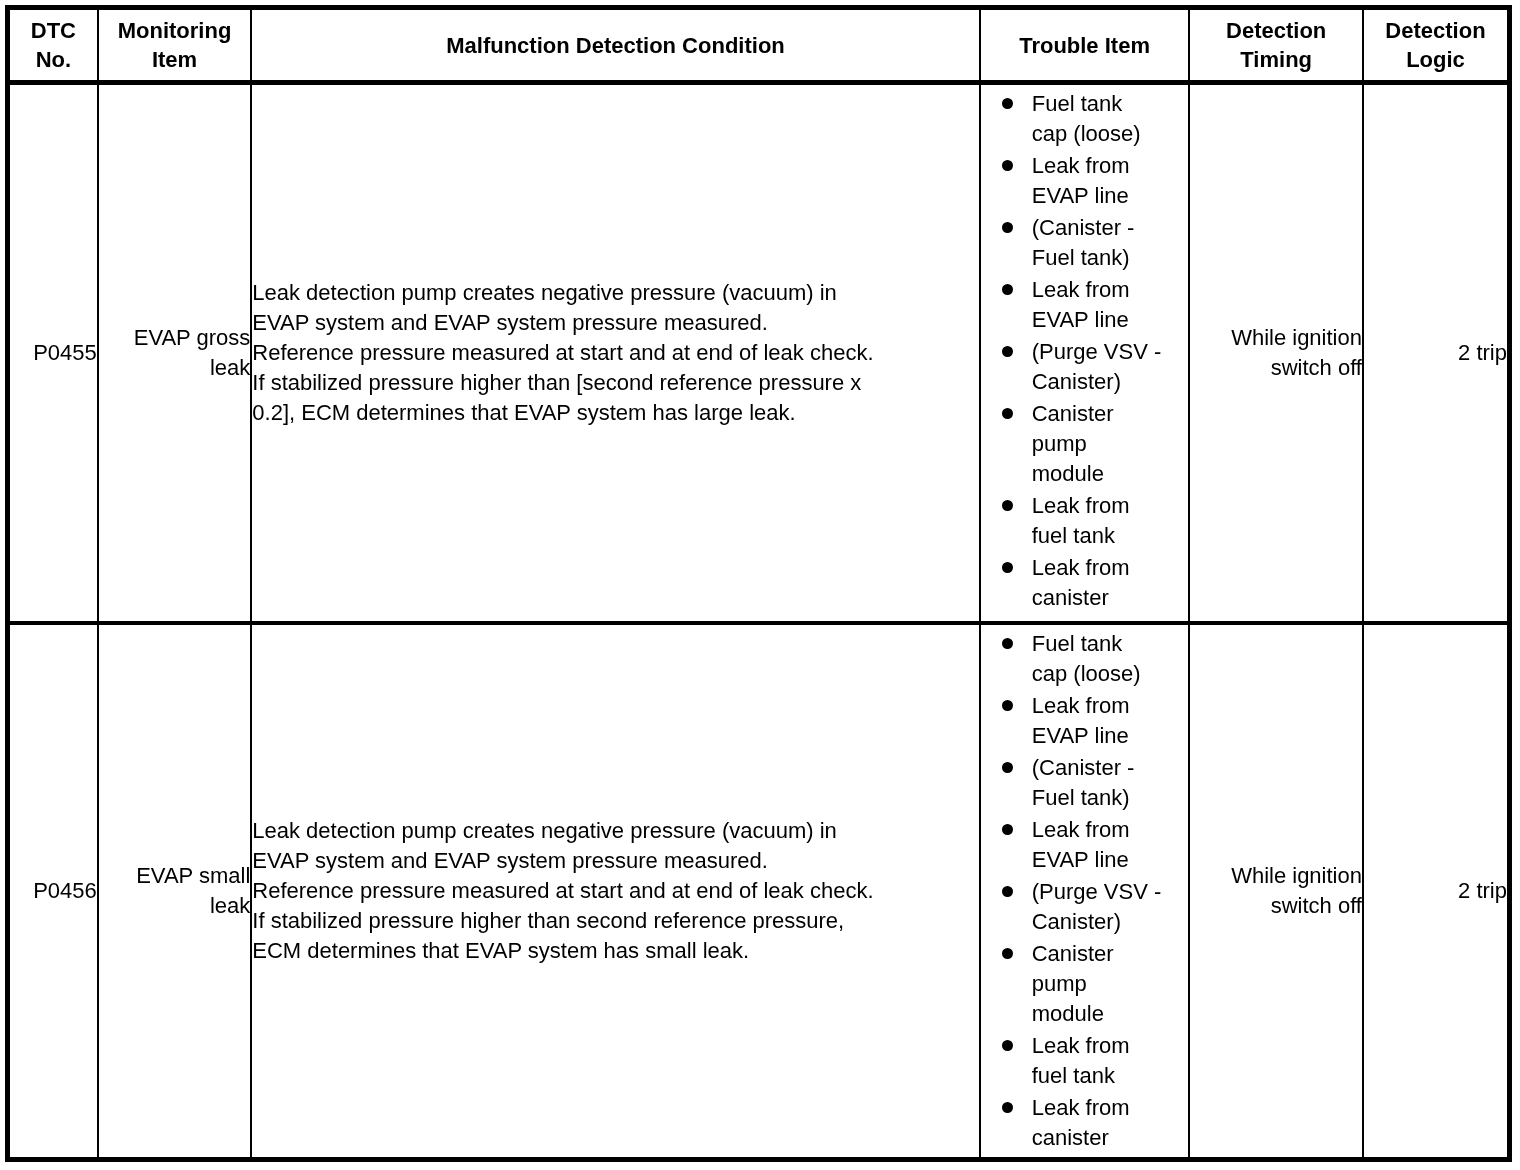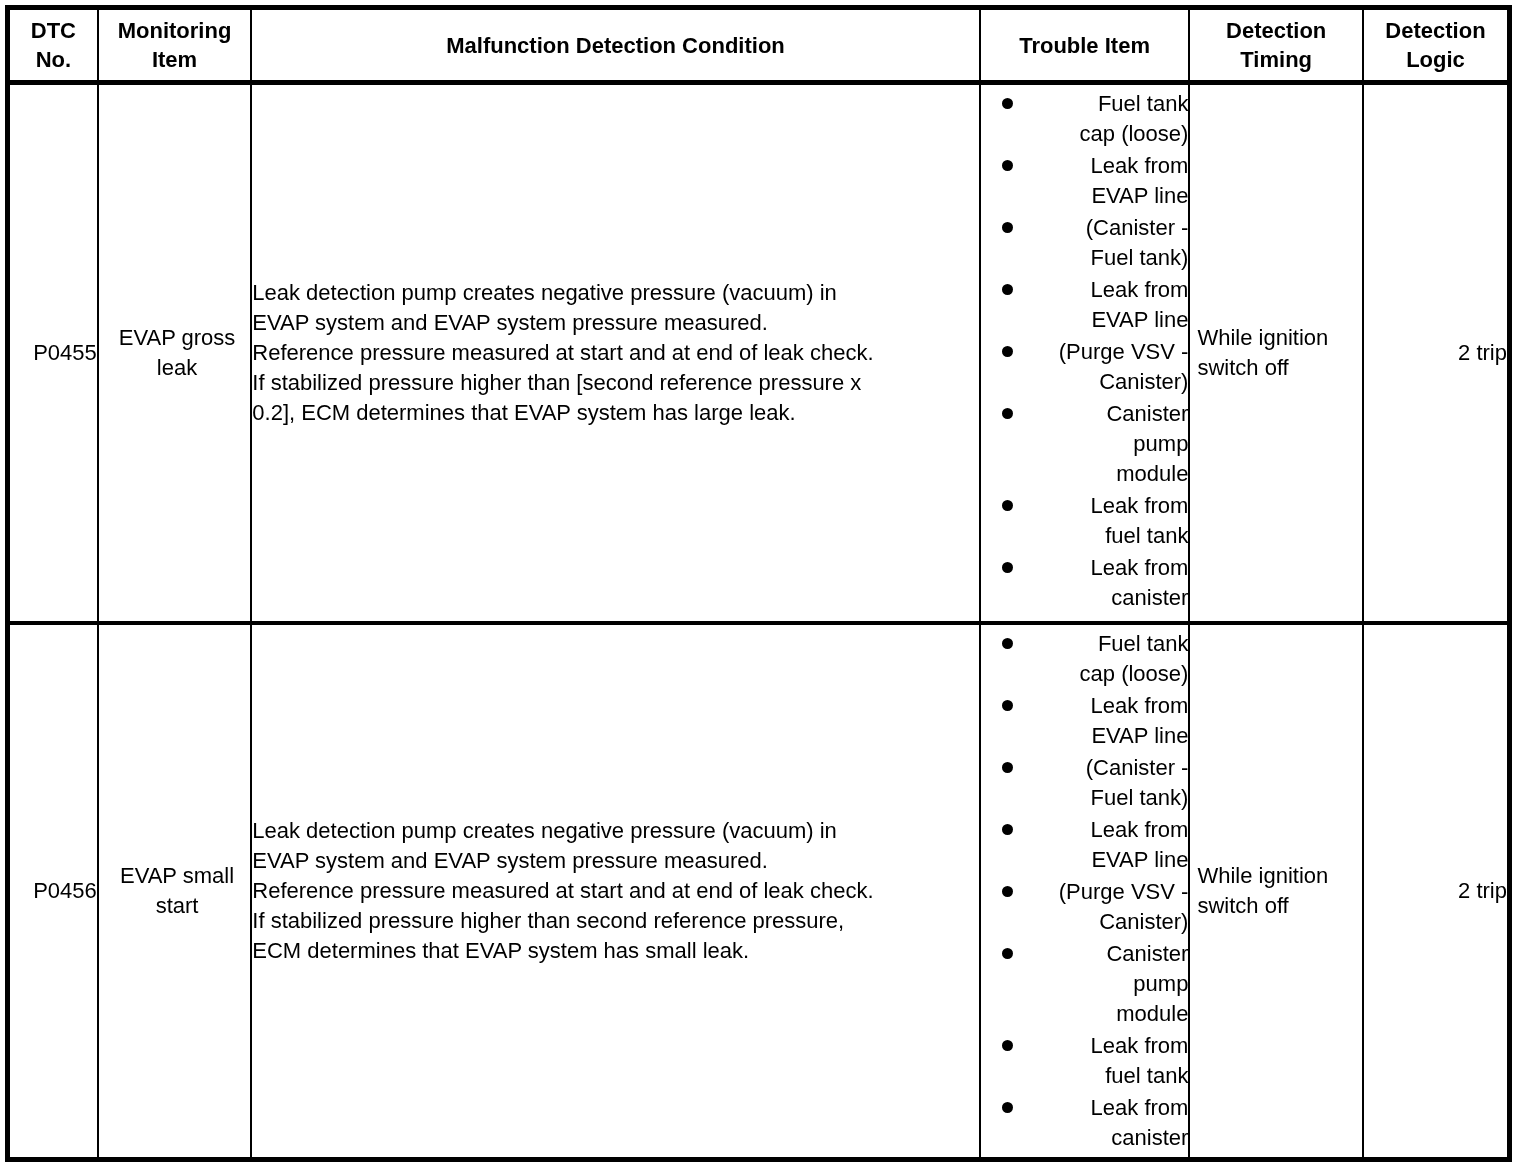--- a/index.html
+++ b/index.html
@@ -44,36 +44,36 @@
   }
   .dtc-table tbody tr.row-first td {
     border-bottom: 4px solid #000;
   }
   .pre { white-space: pre; }
   td.cell-dtc {
     text-align: right;
     vertical-align: middle;
   }
   td.cell-monitoring {
-    text-align: center;
+    text-align: right;
     vertical-align: middle;
     padding-left: 5px;
     margin-left: 40px;
   }
   td.cell-condition {
     text-align: left;
     vertical-align: middle;
   }
   td.cell-trouble {
-    text-align: right;
+    text-align: left;
     vertical-align: top;
     padding-top: 4px;
   }
   td.cell-timing {
-    text-align: left;
+    text-align: right;
     vertical-align: middle;
     padding-left: 7px;
   }
   td.cell-logic {
     text-align: right;
     vertical-align: middle;
   }
   ul.trouble-list {
     list-style: none;
     margin: 0;
@@ -180,21 +180,21 @@
               </li>
             </ul>
         </td>
         <td class="cell-timing pre">While ignition
 switch off</td>
         <td class="cell-logic pre">2 trip</td>
       </tr>
       <tr style="height:537px">
         <td class="cell-dtc pre">P0456</td>
         <td class="cell-monitoring pre">EVAP small
-start</td>
+leak</td>
         <td class="cell-condition pre">Leak detection pump creates negative pressure (vacuum) in
 EVAP system and EVAP system pressure measured.
 Reference pressure measured at start and at end of leak check.
 If stabilized pressure higher than second reference pressure,
 ECM determines that EVAP system has small leak.</td>
         <td class="cell-trouble">
           <ul class="trouble-list">
               <li>
                 <span class="bullet"></span>
                 <span class="item-text">Fuel tank

